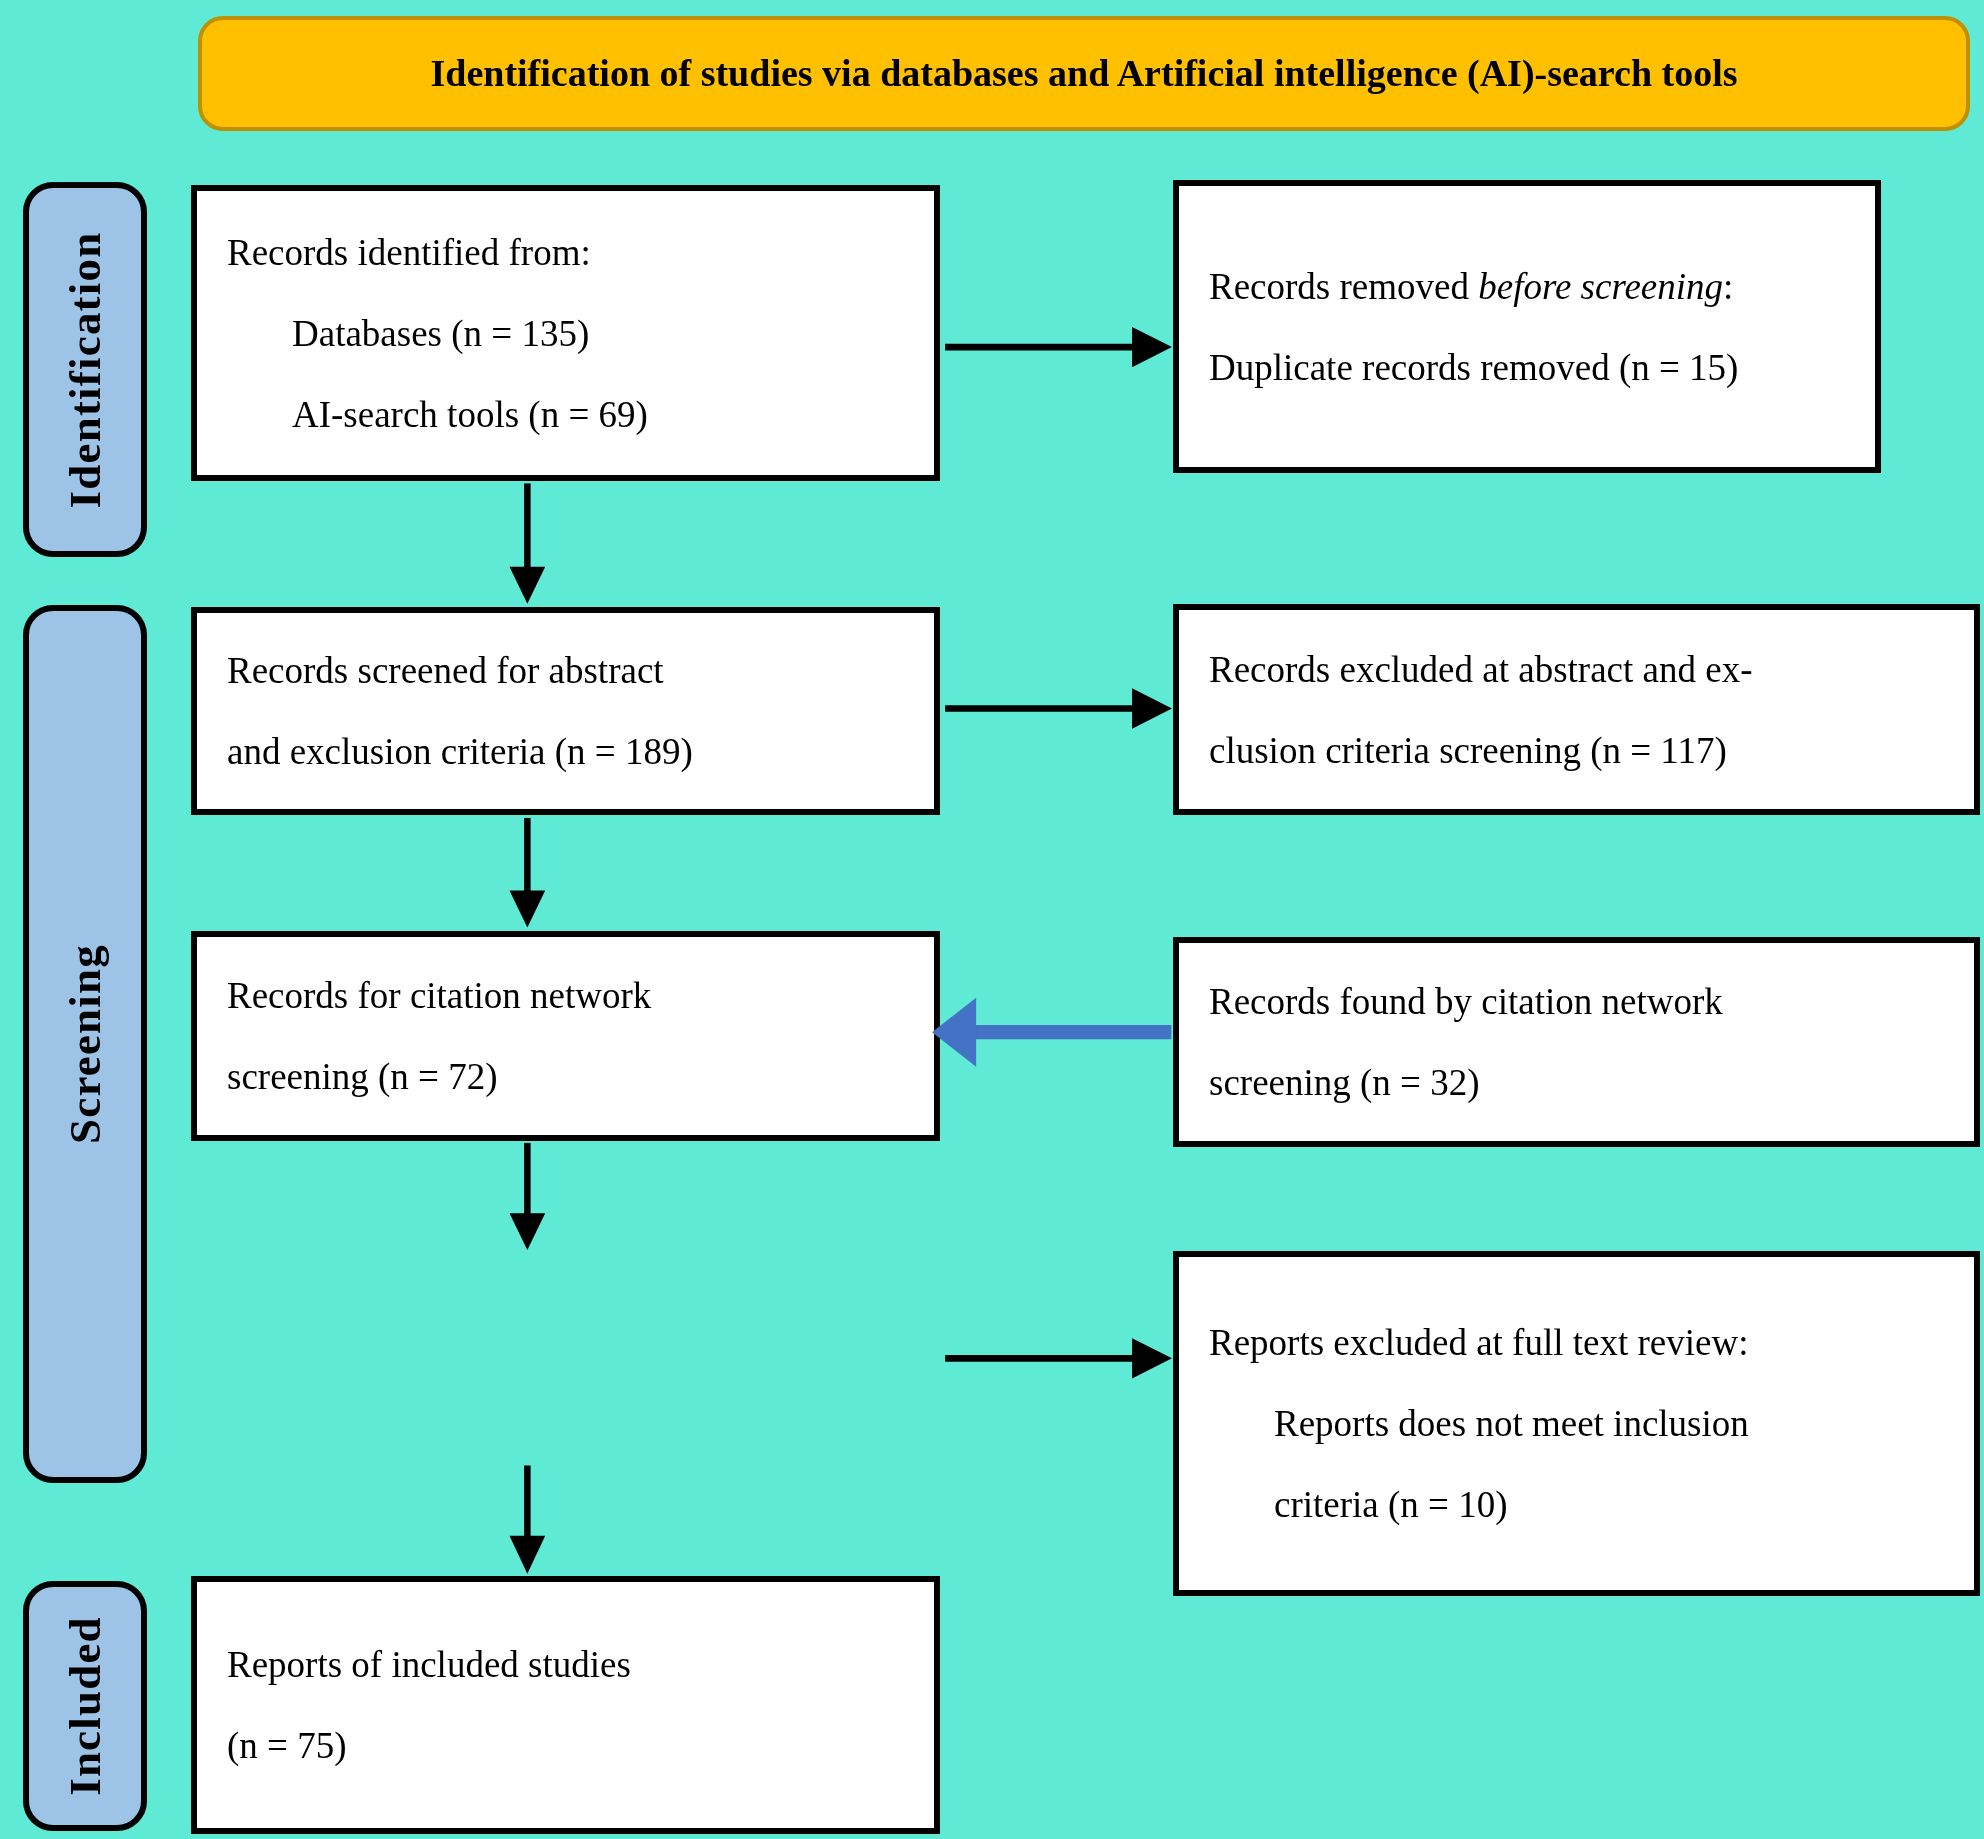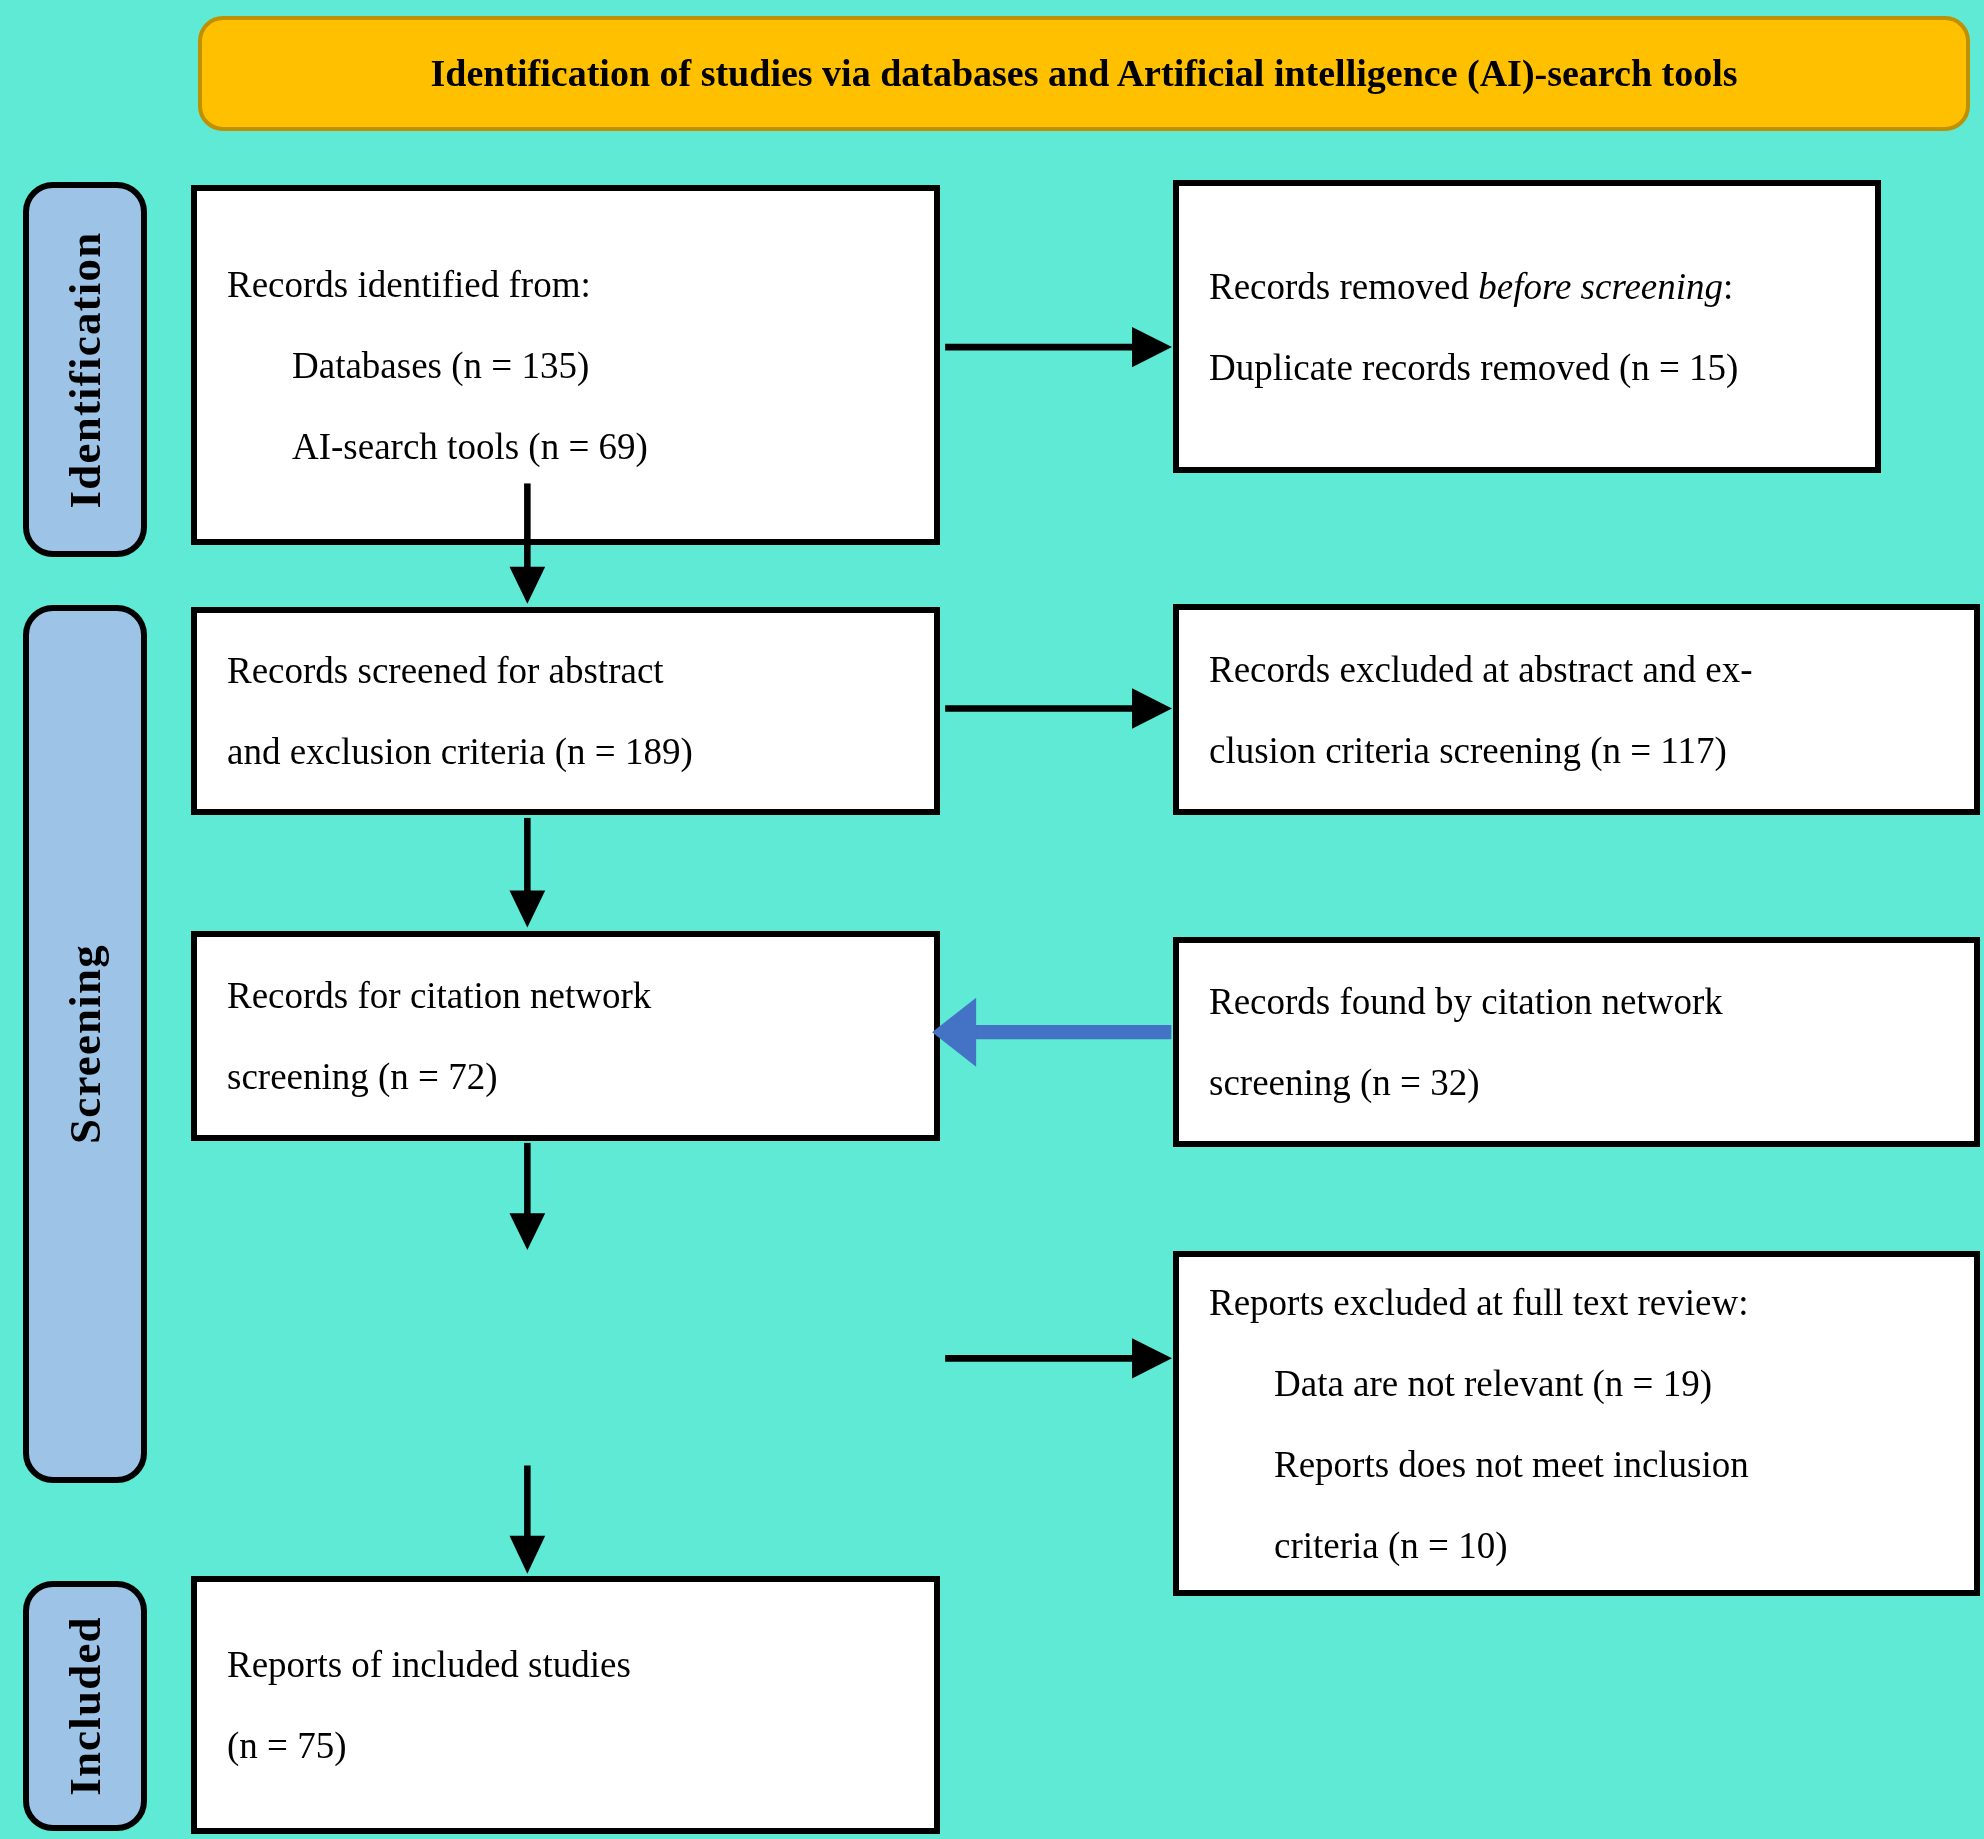--- a/index.html
+++ b/index.html
@@ -41,21 +41,21 @@
     position:absolute;
     box-sizing:border-box;
     background:#ffffff;
     border:6px solid var(--box_border,#000000);
     display:flex;flex-direction:column;justify-content:center;
     padding:6px 12px 6px 30px;
   }
   .line{font-size:37px;line-height:81px;white-space:nowrap;}
   .indent{padding-left:65px;}
   .it{font-style:italic;}
-  .box-identified{left:191px;top:185px;width:749px;height:360px;}
+  .box-identified{left:191px;top:185px;width:749px;height:296px;}
   .box-removed{left:1173px;top:180px;width:708px;height:293px;}
   .box-screened{left:191px;top:607px;width:749px;height:208px;}
   .box-excluded-abstract{left:1173px;top:604px;width:807px;height:211px;}
   .box-citation-screening{left:191px;top:931px;width:749px;height:210px;}
   .box-citation-found{left:1173px;top:937px;width:807px;height:210px;}
   .box-full-text{left:191px;top:1253px;width:749px;height:210px;}
   .box-excluded-full-text{left:1173px;top:1251px;width:807px;height:345px;}
   .box-included-studies{left:191px;top:1576px;width:749px;height:258px;}
   svg.arrows{position:absolute;left:0;top:0;pointer-events:none;}
 </style>
@@ -110,21 +110,20 @@
     <div class="line">clusion criteria screening (n = 117)</div>
   </div>
 
   <div class="fbox box-citation-found">
     <div class="line">Records found by citation network</div>
     <div class="line">screening (n = 32)</div>
   </div>
 
   <div class="fbox box-excluded-full-text">
     <div class="line">Reports excluded at full text review:</div>
-    <div class="line indent">Data are not relevant (n = 19)</div>
     <div class="line indent">Reports does not meet inclusion</div>
     <div class="line indent">criteria (n = 10)</div>
   </div>
 
   <svg class="arrows" width="1985" height="1840" viewBox="0 0 3335 3091" xmlns="http://www.w3.org/2000/svg">
 
     <g>
       <line x1="1588" y1="583" x2="1908" y2="583" stroke="#000000" stroke-width="11"></line>
       <polygon points="1902,549 1902,617 1969,583" fill="#000000"></polygon>
     </g>

